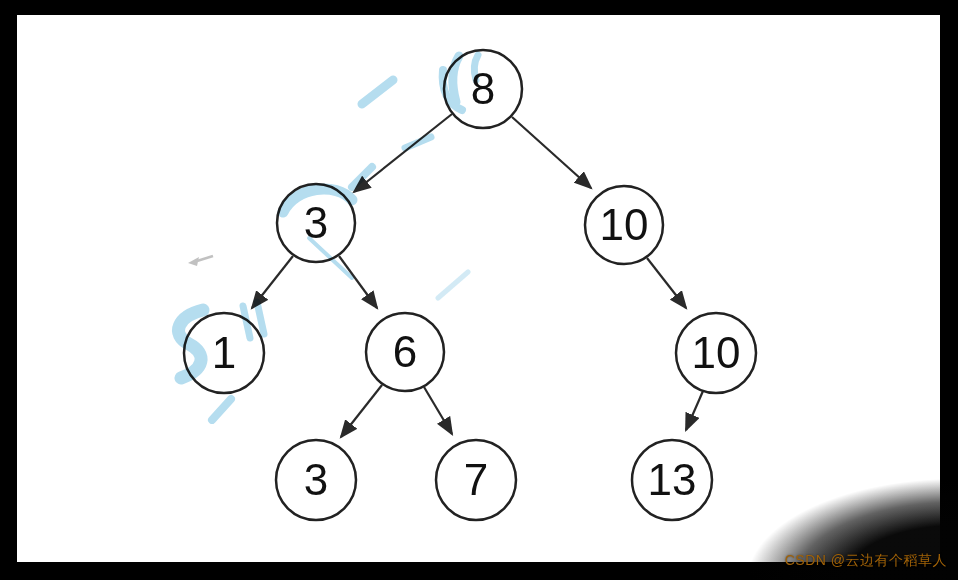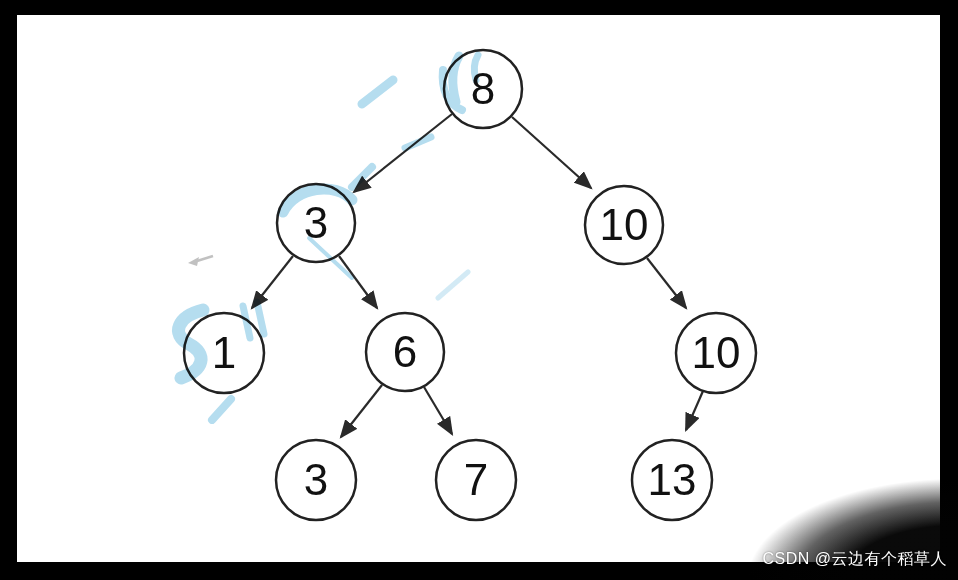--- a/index.html
+++ b/index.html
@@ -62,23 +62,23 @@
                 rgba(2,2,2,0.97) 42%,
                 rgba(2,2,2,0.62) 60%,
                 rgba(2,2,2,0.0) 78%);
     pointer-events: none;
   }
   .csdn-watermark {
     position: absolute;
     right: 11px;
     bottom: 10px;
     z-index: 4;
-    font-size: 16px;
+    font-size: 14px;
     letter-spacing: 0.5px;
-    color: #ffffff;
+    color: #a16207;
     text-shadow: 0 0 2px rgba(0,0,0,0.5);
     white-space: nowrap;
   }
 </style>
 </head>
 <body>
 
 <div class="frame">
   <div class="canvas"></div>
 

